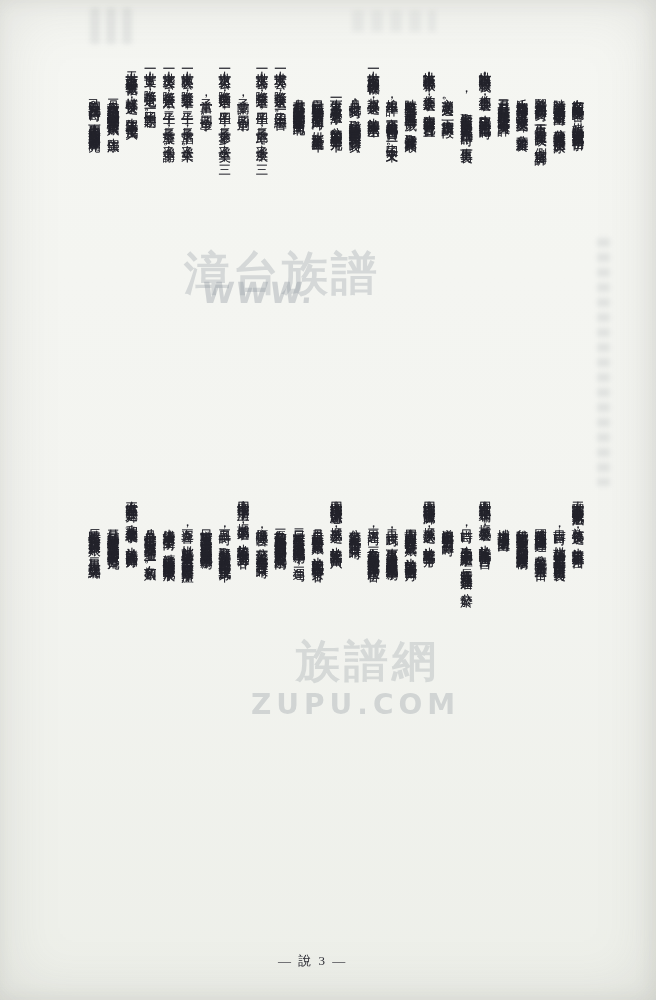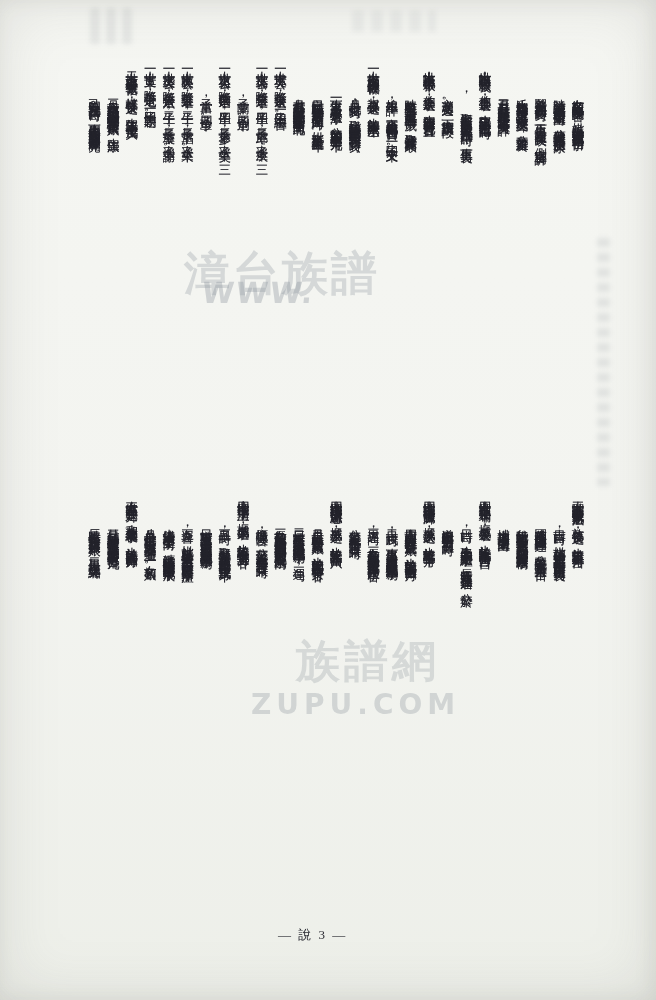--- a/index.html
+++ b/index.html
@@ -37,21 +37,21 @@
   }
   .bleed-top-left{
     left:90px;top:8px;width:48px;height:36px;opacity:.14;filter:blur(2.5px);
     background:repeating-linear-gradient(90deg,#868c94 0 10px,transparent 10px 16px);
   }
   .bleed-top-center{
     left:352px;top:10px;width:84px;height:22px;opacity:.10;filter:blur(2.5px);
     background:repeating-linear-gradient(90deg,#868c94 0 12px,transparent 12px 19px);
   }
   .page-number{
-    position:absolute;left:278px;top:926px;z-index:2;
+    position:absolute;left:278px;top:952px;z-index:2;
     color:#2a2a32;font-size:13px;letter-spacing:2px;
   }
 </style>
 </head>
 <body>
 
 <div class="page">
 
   <div class="bleed bleed-top-left"></div>
   <div class="bleed bleed-top-center"></div>

